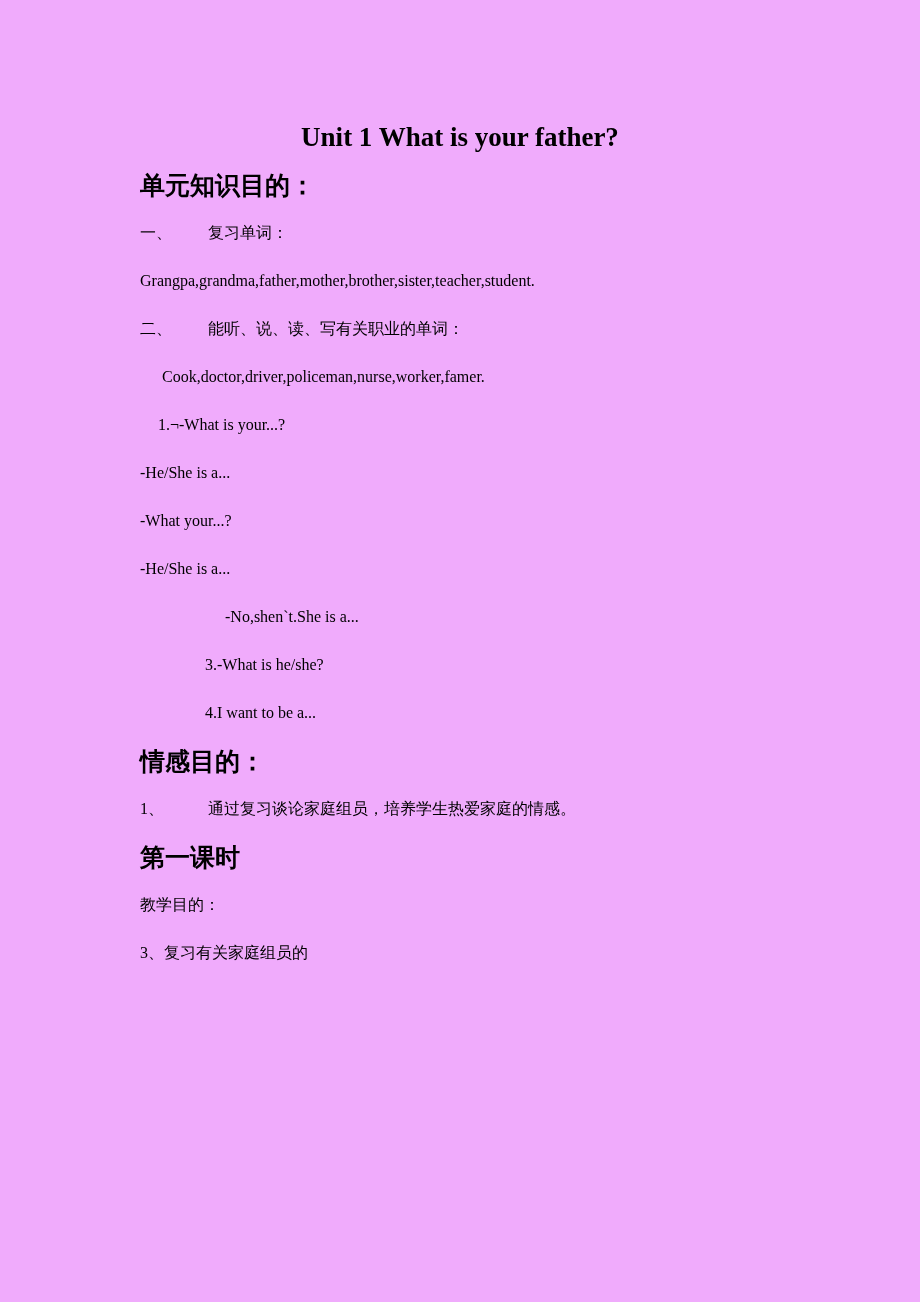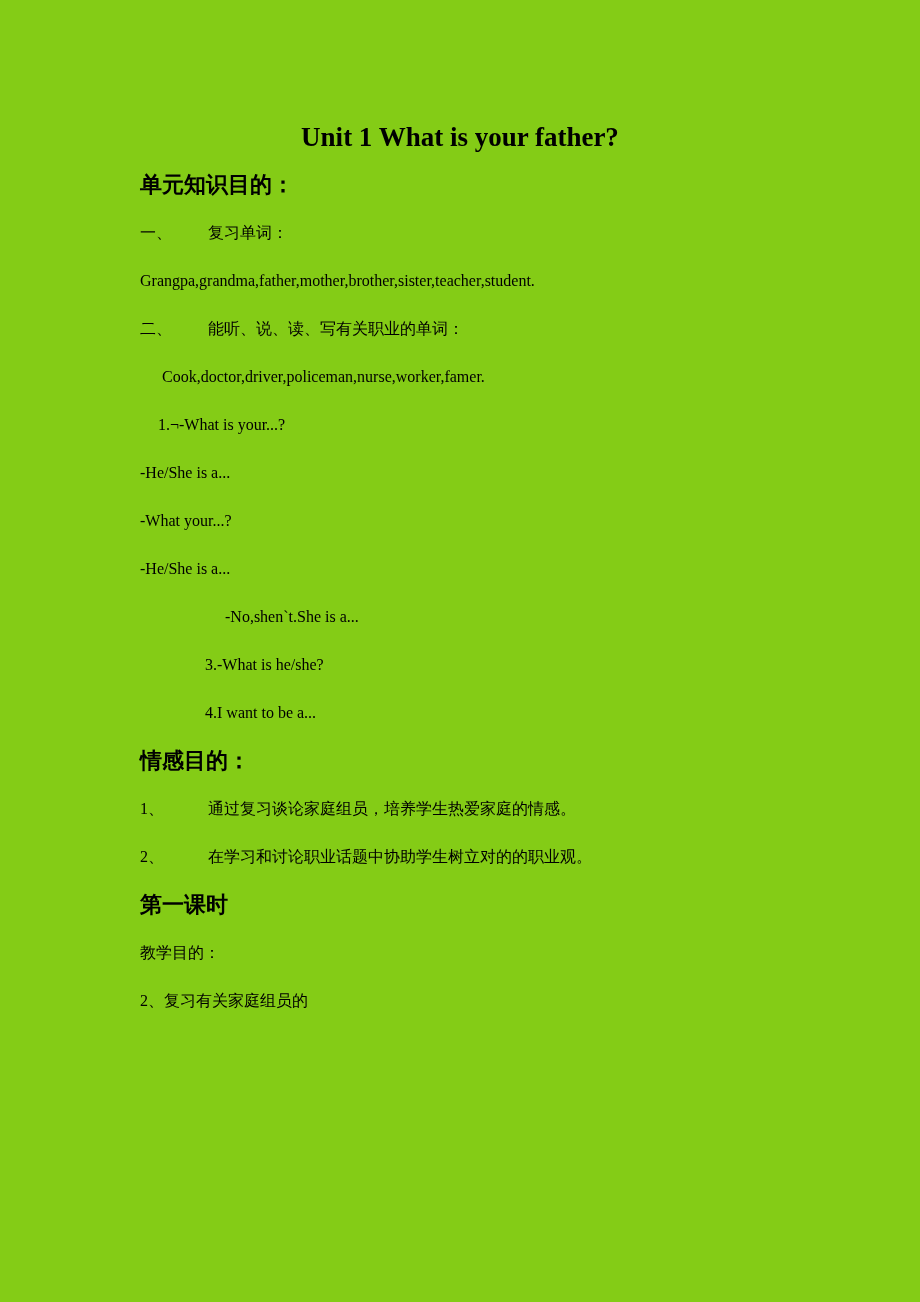--- a/index.html
+++ b/index.html
@@ -1,20 +1,20 @@
 <!DOCTYPE html>
 <html><head>
 <meta charset="utf-8">
 <style>
   html, body { margin: 0; padding: 0; }
   .page {
     position: relative;
     width: 920px;
     height: 1302px;
-    background: #84cc16;
+    background: #f0abfc;
     color: #000000;
     overflow: hidden;
   }
   .doc {
     position: absolute;
     top: 113px;
     left: 140px;
     width: 640px;
   }
   .line {
@@ -25,21 +25,21 @@
     white-space: nowrap;
   }
   .title-line {
     font-size: 27px;
     font-weight: bold;
     text-align: center;
   }
   .hei {
     font-family: "Liberation Sans", "DejaVu Sans", sans-serif;
     font-weight: bold;
-    font-size: 22px;
+    font-size: 25px;
   }
   .center { text-align: left; }
   .marker {
     display: inline-block;
     width: 68px;
   }
   .ind18 { padding-left: 18px; }
   .ind22 { padding-left: 22px; }
   .ind65 { padding-left: 65px; }
   .ind85 { padding-left: 85px; }
@@ -74,24 +74,21 @@
     <div class="line ind85">-No,shen`t.She is a...</div>
     <div class="line ind65">3.-What is he/she?</div>
     <div class="line ind65">4.I want to be a...</div>
 
     <div class="line hei">情感目的：</div>
 
     <div class="line">
       <span class="marker">1、</span><span>通过复习谈论家庭组员，培养学生热爱家庭的情感。</span>
     </div>
 
-    <div class="line">
-      <span class="marker">2、</span><span>在学习和讨论职业话题中协助学生树立对的的职业观。</span>
-    </div>
 
     <div class="line hei center">第一课时</div>
 
     <div class="line">教学目的：</div>
 
-    <div class="line">2、复习有关家庭组员的</div>
+    <div class="line">3、复习有关家庭组员的</div>
 
   </div>
 </div>
 
 </body></html>

